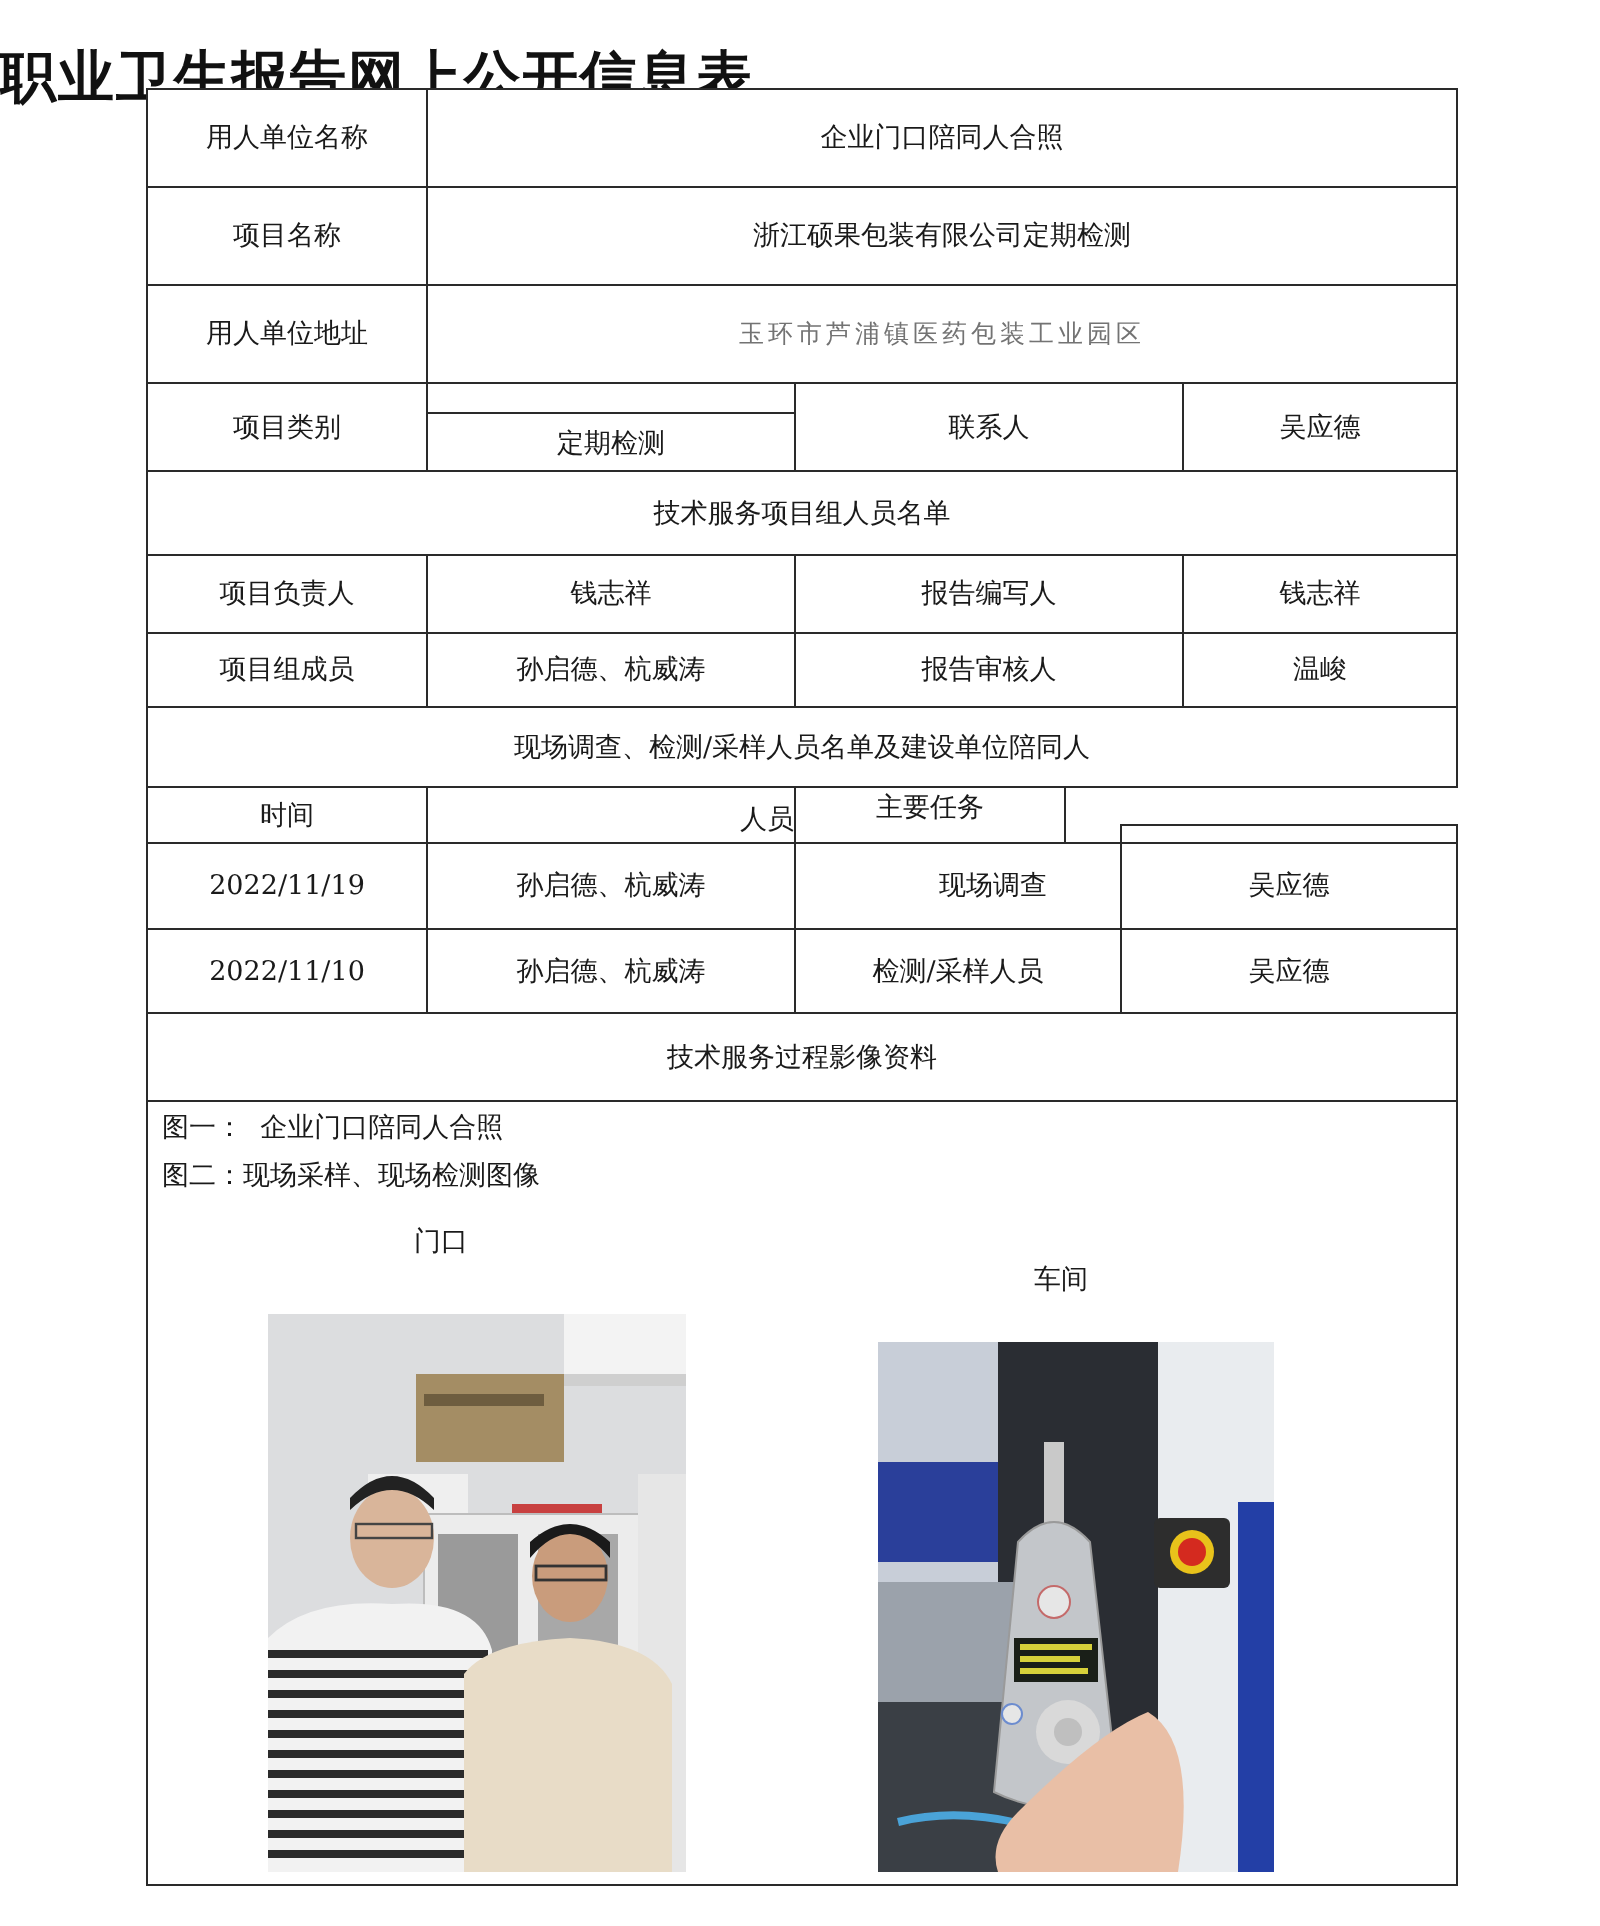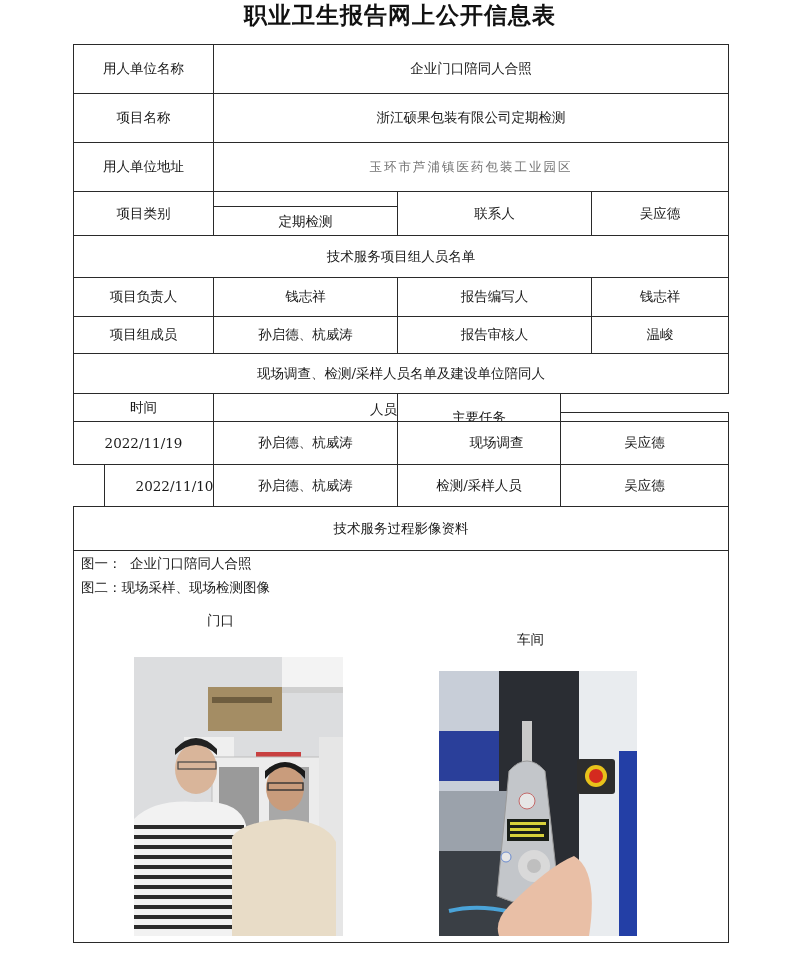--- a/index.html
+++ b/index.html
@@ -1,20 +1,20 @@
 <!DOCTYPE html>
 <html><head>
 <meta charset="utf-8">
 <style>
   * { box-sizing: border-box; margin: 0; padding: 0; }
   html, body { width: 800px; height: 963px; background: #ffffff; overflow: hidden; }
   body { position: relative; font-family: "DejaVu Serif", "Liberation Serif", serif; color: #1a1a1a; }
   .title {
-    position: absolute; left: 0; top: 0; width: 800px; text-align: center;
-    font-size: 23px; font-weight: bold; letter-spacing: 1px; color: #111;
+    position: absolute; left: 0; top: 20px; width: 800px; 
+    font-size: 28px; font-weight: bold; letter-spacing: 1px; color: #111;
     font-family: "DejaVu Sans", "Liberation Sans", sans-serif;
   }
   .cell {
     position: absolute; border: 1px solid #2a2a2a;
     display: flex; align-items: center; justify-content: center;
     font-size: 13.5px; text-align: center; background: #fff;
   }
   .cell span { display: block; }
   .cell.top-text { align-items: flex-start; padding-top: 4px; }
   .cell.low-text { align-items: flex-end; padding-bottom: 2px; justify-content: flex-end; }
@@ -98,41 +98,41 @@
 <div class="cell" style="left:73px;top:353px;width:656px;height:41px;">
     <span>现场调查、检测/采样人员名单及建设单位陪同人</span>
   </div>
 
 <div class="cell" style="left:73px;top:393px;width:141px;height:29px;">
     <span>时间</span>
   </div>
 <div class="cell low-text" style="left:213px;top:393px;width:185px;height:29px;">
     <span>人员</span>
   </div>
-<div class="cell top-text" style="left:397px;top:393px;width:164px;height:29px;padding-top:15px;">
+<div class="cell top-text" style="left:397px;top:393px;width:136px;height:29px;padding-top:1px;">
     <span>主要任务</span>
   </div>
 <div class="cell top-text" style="left:560px;top:393px;width:169px;height:29px;padding-top:13px;margin-top:19px;">
     <span>用人单位陪同人</span>
   </div>
 
 <div class="cell" style="left:73px;top:421px;width:141px;height:44px;">
     <span>2022/11/19</span>
   </div>
 <div class="cell" style="left:213px;top:421px;width:185px;height:44px;">
     <span>孙启德、杭威涛</span>
   </div>
 <div class="cell" style="left:397px;top:421px;width:164px;height:44px;padding-left:35px;">
     <span>现场调查</span>
   </div>
 <div class="cell" style="left:560px;top:421px;width:169px;height:44px;">
     <span>吴应德</span>
   </div>
 
-<div class="cell" style="left:73px;top:464px;width:141px;height:43px;margin-left:31px;">
+<div class="cell" style="left:73px;top:464px;width:141px;height:43px;">
     <span>2022/11/10</span>
   </div>
 <div class="cell" style="left:213px;top:464px;width:185px;height:43px;">
     <span>孙启德、杭威涛</span>
   </div>
 <div class="cell" style="left:397px;top:464px;width:164px;height:43px;">
     <span>检测/采样人员</span>
   </div>
 <div class="cell" style="left:560px;top:464px;width:169px;height:43px;">
     <span>吴应德</span>

